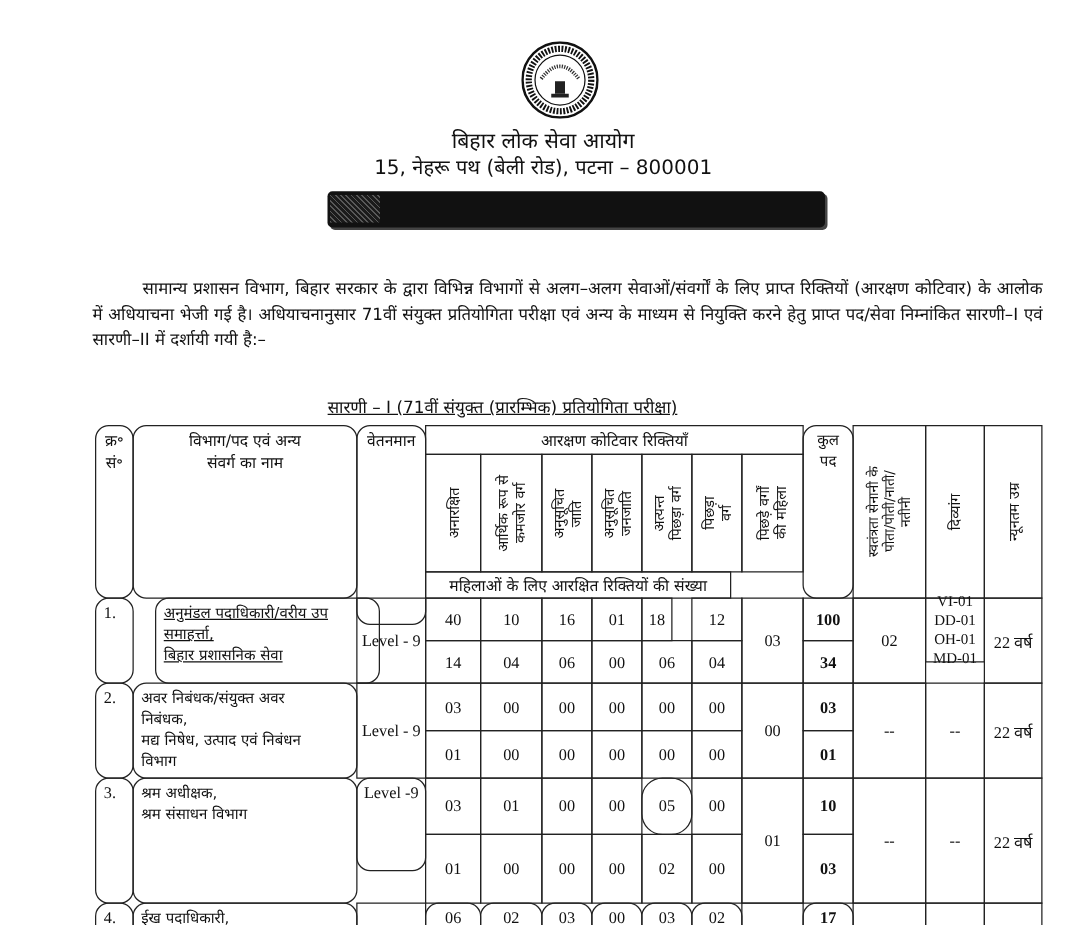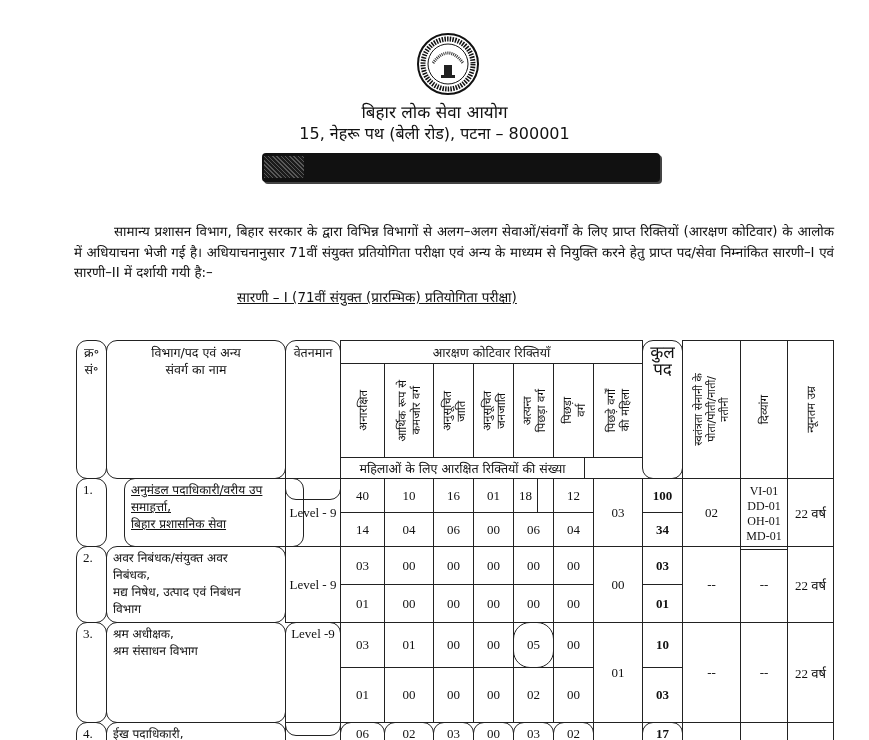--- a/index.html
+++ b/index.html
@@ -12,22 +12,22 @@
               font-size:16px; }
   .banner { position:absolute; left:262px; top:153px; width:398px; height:29px;
             background:#111; color:#fff; border-radius:4px; font-size:17px;
             line-height:29px; text-align:center; font-weight:bold;
             box-shadow: 2px 2px 0 #444; }
   .banner .speckle { position:absolute; left:2px; top:3px; width:40px; height:22px;
             background: repeating-linear-gradient(45deg,#888 0 1px,#222 1px 3px); opacity:.6; }
   .intro { position:absolute; left:74px; top:222px; width:760px; font-size:13.4px;
            line-height:20.5px; text-align:justify; }
   .intro .indent { display:inline-block; width:40px; }
-  .table-caption { position:absolute; left:0; width:754px; top:288px; text-align:center;
-           font-size:13.5px; text-decoration:underline; }
+  .table-caption { position:absolute; left:0; width:754px; top:316px; text-align:center;
+           font-size:13.5px; text-decoration:underline;padding-left:25px; }
   .cell { position:absolute; border:1px solid #222; box-sizing:border-box; font-size:13px;
           display:flex; align-items:center; justify-content:center; text-align:center;
           font-family:"Liberation Serif", serif; }
   .cell.top { align-items:flex-start; padding-top:3px;border-radius:11px; }
   .cell.left { justify-content:flex-start; text-align:left; padding-left:6px; }
   .cell.hdr { font-family:"DejaVu Sans", sans-serif; font-size:12.5px; }
   .vert { writing-mode:vertical-rl; transform:rotate(180deg); font-family:"DejaVu Sans", sans-serif;
           font-size:11.5px; line-height:14px; white-space:pre-line; }
   .bold { font-weight:bold; }
   .name { font-family:"DejaVu Sans", sans-serif; font-size:12px; line-height:17px; white-space:pre-line; }
@@ -84,21 +84,21 @@
   <div class="cell" style="left:553px;top:363px;width:41px;height:95px;">
       <span class="vert">पिछड़ा
 वर्ग</span>
     </div>
   <div class="cell" style="left:593px;top:363px;width:50px;height:95px;">
       <span class="vert">पिछड़े वर्गों
 की महिला</span>
     </div>
   <div class="cell hdr" style="left:340px;top:457px;width:245px;height:22px;">महिलाओं के लिए आरक्षित रिक्तियों की संख्या</div>
 
-  <div class="cell hdr top name" style="left:642px;top:340px;width:41px;height:139px;font-size:17px;">कुल
+  <div class="cell hdr top name" style="left:642px;top:340px;width:41px;height:139px;font-size:12px;">कुल
 पद</div>
   <div class="cell" style="left:682px;top:340px;width:59px;height:139px;">
       <span class="vert" style="font-size:11px;line-height:13px;">स्वतंत्रता सेनानी के
 पोता/पोती/नाती/
 नतीनी</span>
     </div>
   <div class="cell" style="left:740px;top:340px;width:48px;height:139px;">
       <span class="vert">दिव्यांग</span>
     </div>
   <div class="cell" style="left:787px;top:340px;width:47px;height:139px;">
@@ -120,21 +120,21 @@
     <div class="cell" style="left:340px;top:512px;width:45px;height:35px;">14</div>
     <div class="cell" style="left:384px;top:512px;width:50px;height:35px;">04</div>
     <div class="cell" style="left:433px;top:512px;width:41px;height:35px;">06</div>
     <div class="cell" style="left:473px;top:512px;width:41px;height:35px;">00</div>
     <div class="cell" style="left:513px;top:512px;width:41px;height:35px;">06</div>
     <div class="cell" style="left:553px;top:512px;width:41px;height:35px;">04</div>
     <div class="cell" style="left:593px;top:478px;width:50px;height:69px;">03</div>
     <div class="cell bold" style="left:642px;top:478px;width:41px;height:35px;">100</div>
     <div class="cell bold" style="left:642px;top:512px;width:41px;height:35px;">34</div>
     <div class="cell" style="left:682px;top:478px;width:59px;height:69px;">02</div>
-    <div class="cell dis" style="left:740px;top:478px;width:48px;height:72px;">VI-01
+    <div class="cell dis" style="left:740px;top:478px;width:48px;height:52px;">VI-01
 DD-01
 OH-01
 MD-01</div>
     <div class="cell" style="left:787px;top:478px;width:47px;height:69px;">22 वर्ष</div>
   </div>
 
   <div>
     <div class="cell top left" style="left:76px;top:546px;width:31px;height:77px;">2.</div>
     <div class="cell top left name" style="left:106px;top:546px;width:180px;height:77px;">अवर निबंधक/संयुक्त अवर
 निबंधक,
@@ -158,21 +158,21 @@
     <div class="cell bold" style="left:642px;top:584px;width:41px;height:39px;">01</div>
     <div class="cell" style="left:682px;top:546px;width:59px;height:77px;">--</div>
     <div class="cell" style="left:740px;top:546px;width:48px;height:77px;">--</div>
     <div class="cell" style="left:787px;top:546px;width:47px;height:77px;">22 वर्ष</div>
   </div>
 
   <div>
     <div class="cell top left" style="left:76px;top:622px;width:31px;height:101px;">3.</div>
     <div class="cell top left name" style="left:106px;top:622px;width:180px;height:101px;">श्रम अधीक्षक,
 श्रम संसाधन विभाग</div>
-    <div class="cell top" style="left:285px;top:622px;width:56px;height:114px;">Level -9</div>
+    <div class="cell top" style="left:285px;top:622px;width:56px;height:75px;">Level -9</div>
     <div class="cell" style="left:340px;top:622px;width:45px;height:46px;">03</div>
     <div class="cell" style="left:384px;top:622px;width:50px;height:46px;">01</div>
     <div class="cell" style="left:433px;top:622px;width:41px;height:46px;">00</div>
     <div class="cell" style="left:473px;top:622px;width:41px;height:46px;">00</div>
     <div class="cell" style="left:513px;top:622px;width:41px;height:46px;border-radius:17px;">05</div>
     <div class="cell" style="left:553px;top:622px;width:41px;height:46px;">00</div>
     <div class="cell" style="left:340px;top:667px;width:45px;height:56px;">01</div>
     <div class="cell" style="left:384px;top:667px;width:50px;height:56px;">00</div>
     <div class="cell" style="left:433px;top:667px;width:41px;height:56px;">00</div>
     <div class="cell" style="left:473px;top:667px;width:41px;height:56px;">00</div>

